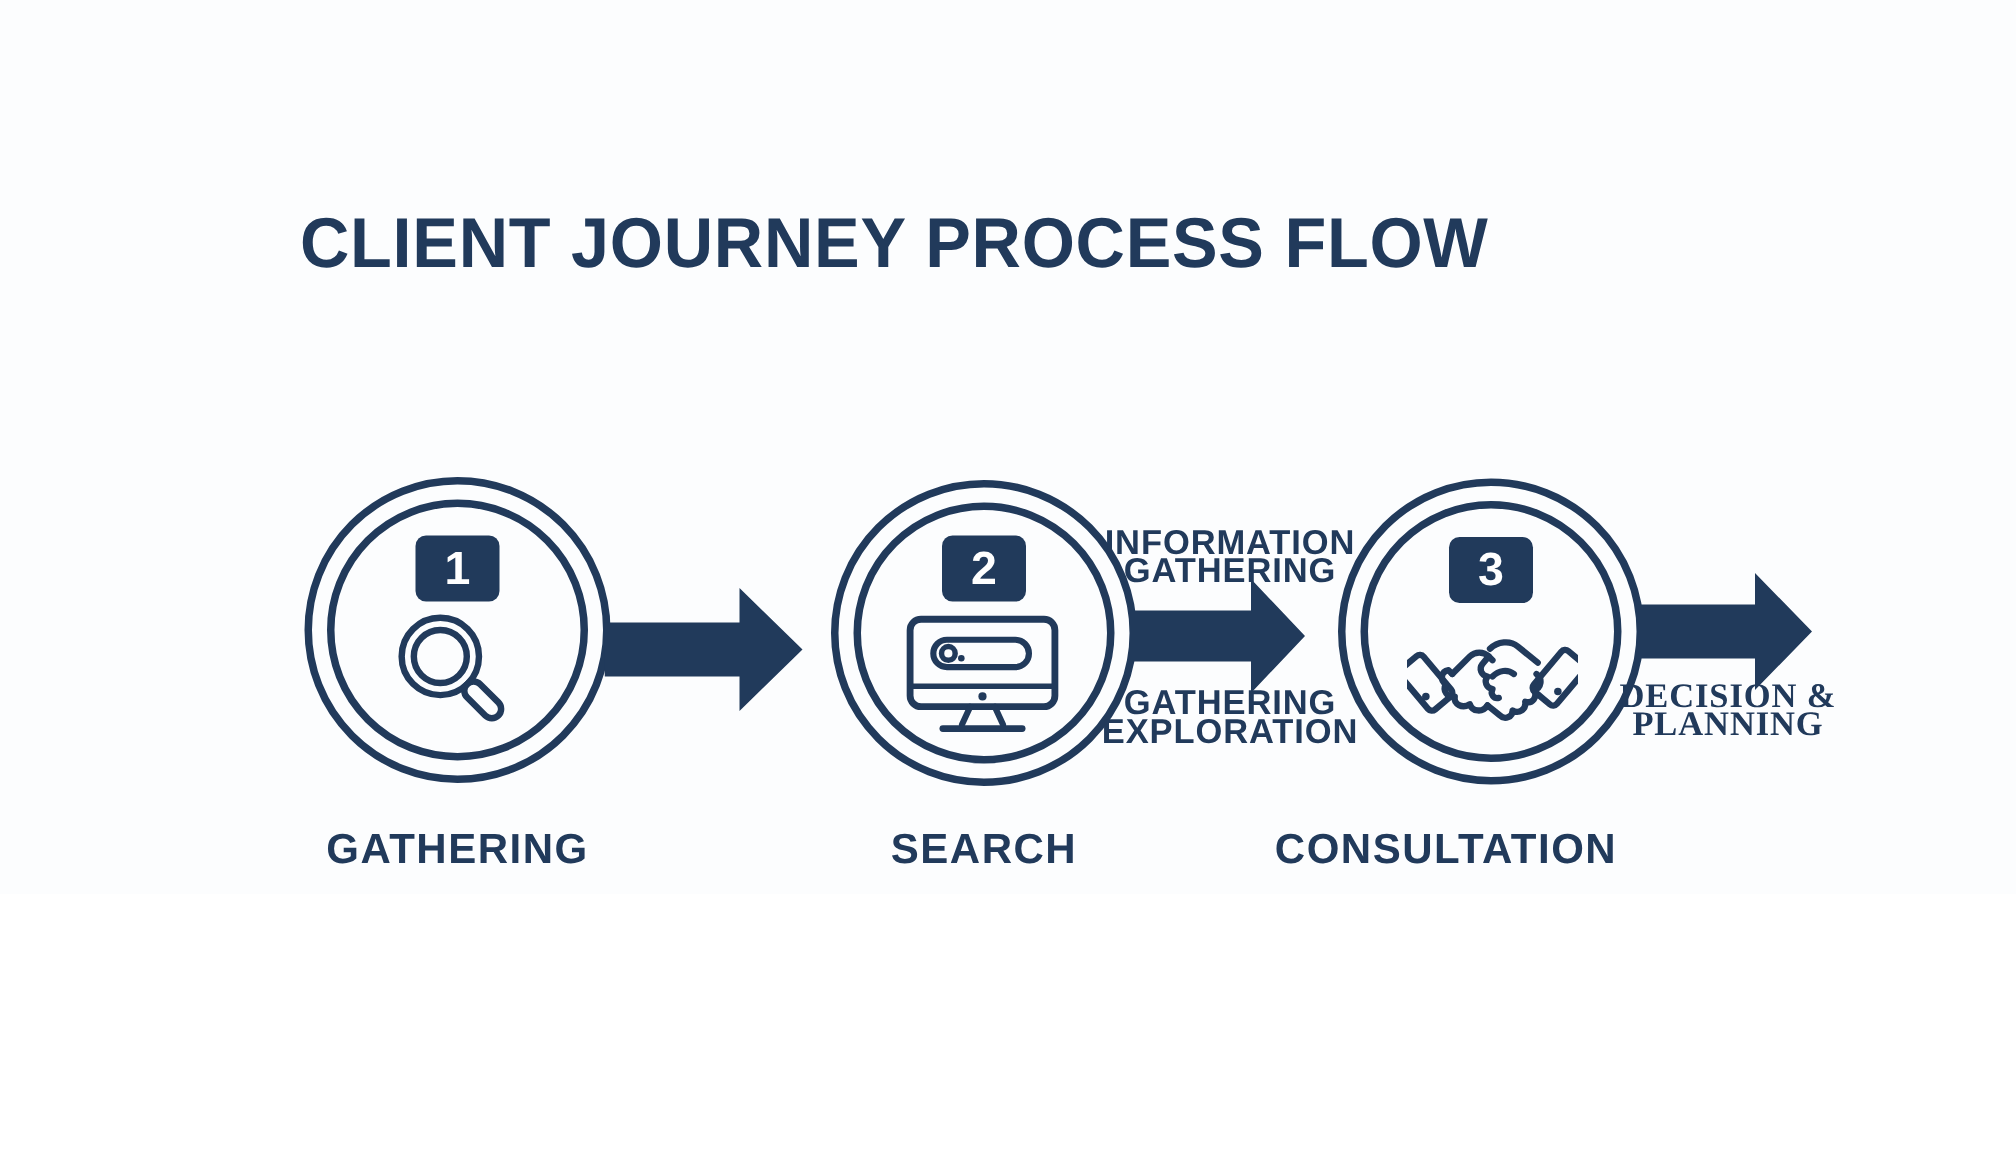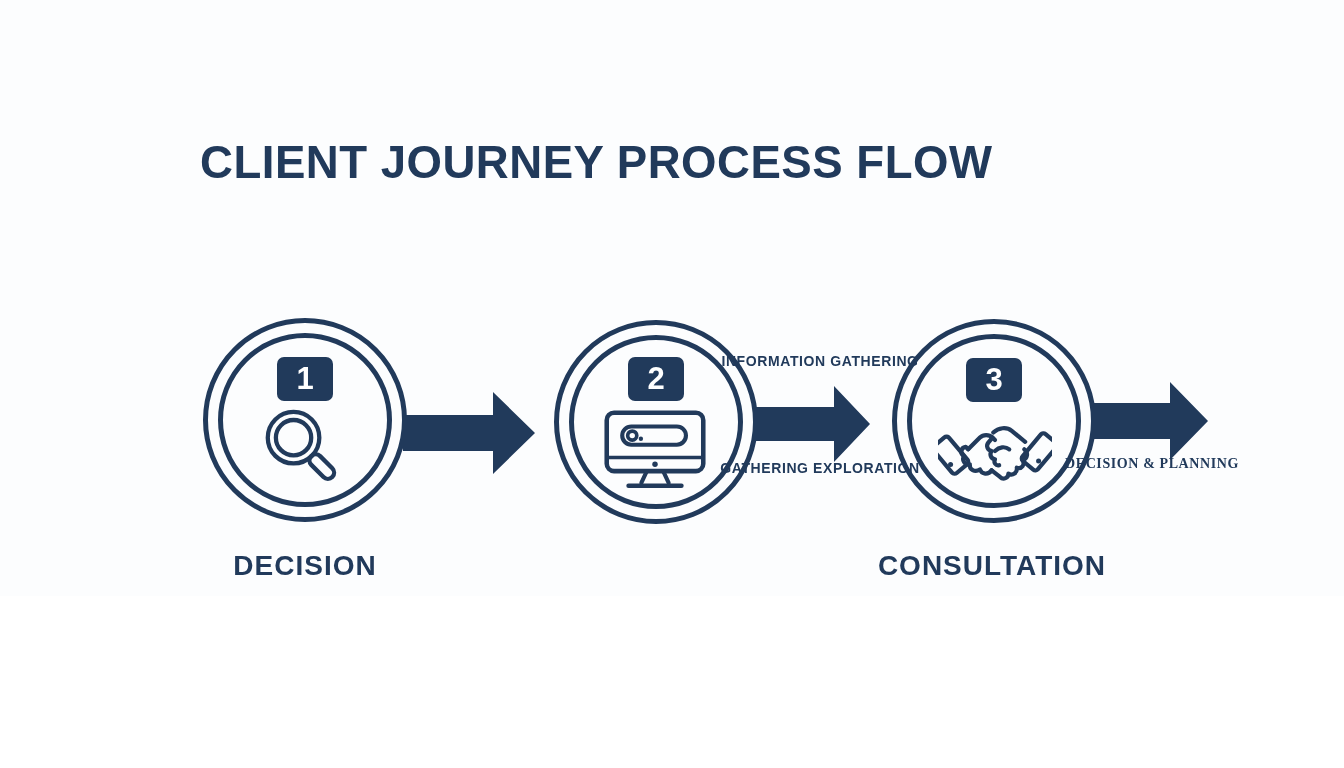--- a/index.html
+++ b/index.html
@@ -65,21 +65,21 @@
     font-size: 28px;
     font-weight: 700;
     letter-spacing: 1px;
     color: var(--navy);
     white-space: nowrap;
   }
   .arrow-label {
     position: absolute;
     width: 210px;
     text-align: center;
-    font-size: 14px;
+    font-size: 23px;
     font-weight: 700;
     line-height: 19px;
     letter-spacing: 0.6px;
     color: var(--navy);
   }
   .icon-svg { position: absolute; }
   .ic {
     stroke: var(--navy);
     fill: none;
     stroke-linecap: round;
@@ -101,21 +101,21 @@
   <div class="badge" style="left:277px; top:357px;">
     <span>1</span>
   </div>
   <svg class="icon-svg" style="left:263px; top:409px;" width="84" height="84" viewBox="0 0 88 88">
     <circle class="ic" cx="32" cy="30" r="27" stroke-width="4.5"></circle>
     <circle class="ic" cx="32" cy="30" r="18.5" stroke-width="4.5"></circle>
     <g transform="rotate(45 51 49)">
       <rect class="ic" x="51" y="43" width="31" height="13" rx="6.5" stroke-width="4.5"></rect>
     </g>
   </svg>
-  <div class="step-label" style="left:145px;">DECISION</div>
+  <div class="step-label" style="left:145px;">GATHERING</div>
 
   <svg class="icon-svg" style="left:403px; top:389px;" width="134" height="88" viewBox="0 0 134 88">
     <polygon class="arrow-fill" points="0,26 90,26 90,3 132,44 90,85 90,62 0,62"></polygon>
   </svg>
 
   <div class="ring-outer" style="left:554px; top:320px;">
     <div class="ring-inner"></div>
   </div>
   <div class="badge" style="left:628px; top:357px;">
     <span>2</span>
@@ -123,20 +123,21 @@
   <svg class="icon-svg" style="left:604px; top:410px;" width="102" height="84" viewBox="0 0 112 92">
     <rect class="ic" x="3" y="3" width="106" height="64" rx="8" stroke-width="5"></rect>
     <line class="ic" x1="4" y1="52" x2="108" y2="52" stroke-width="4"></line>
     <circle class="ic-fill" cx="56" cy="59.5" r="3"></circle>
     <rect class="ic" x="20" y="18" width="70" height="20" rx="10" stroke-width="4.5"></rect>
     <circle class="ic" cx="31" cy="28" r="5" stroke-width="4"></circle>
     <circle class="ic-fill" cx="40.5" cy="31.5" r="2.4"></circle>
     <path class="ic" d="M47,67 L41,80 M65,67 L71,80" stroke-width="4.5"></path>
     <line class="ic" x1="27" y1="83" x2="85" y2="83" stroke-width="5"></line>
   </svg>
+  <div class="step-label" style="left:496px;">SEARCH</div>
 
   <div class="arrow-label" style="left:715px; top:352px;">INFORMATION GATHERING</div>
   <svg class="icon-svg" style="left:756px; top:383px;" width="116" height="82" viewBox="0 0 116 82">
     <polygon class="arrow-fill" points="0,24 78,24 78,3 114,41 78,79 78,58 0,58"></polygon>
   </svg>
   <div class="arrow-label" style="left:715px; top:459px;">GATHERING EXPLORATION</div>
 
   <div class="ring-outer" style="left:892px; top:319px;">
     <div class="ring-inner"></div>
   </div>
@@ -156,20 +157,20 @@
     <path class="ic" d="M66,22 C72,16 82,15 88,20 L104,33" stroke-width="5"></path>
 
     <path class="ic" d="M103,42 C108,46 107,53 101,55 C104,60 100,66 94,64 C95,70 89,74 84,71 C84,76 78,79 74,75 L64,67" stroke-width="5"></path>
 
     <path class="ic" d="M64,67 C60,73 52,72 50,66 C44,70 37,66 38,60 C32,61 28,55 31,50 C26,47 27,40 33,39 L36,42" stroke-width="5"></path>
 
     <path class="ic" d="M65,28 L60,34 C57,38 59,43 64,44 C61,48 63,53 68,54 C66,58 69,62 73,61" stroke-width="5"></path>
 
     <path class="ic" d="M68,44 C73,39 80,38 85,42" stroke-width="5"></path>
   </svg>
-  <div class="step-label" style="left:832px;text-align:center;">CONSULTATION</div>
+  <div class="step-label" style="left:804px;text-align:center;">CONSULTATION</div>
 
   <svg class="icon-svg" style="left:1092px; top:379px;" width="118" height="84" viewBox="0 0 118 84">
     <polygon class="arrow-fill" points="0,24 78,24 78,3 116,42 78,81 78,60 0,60"></polygon>
   </svg>
   <div class="arrow-label" style="left:1047px; top:454px;font-family:Liberation Serif, serif;">DECISION &amp; PLANNING</div>
 
 </div>
 
 </body></html>

